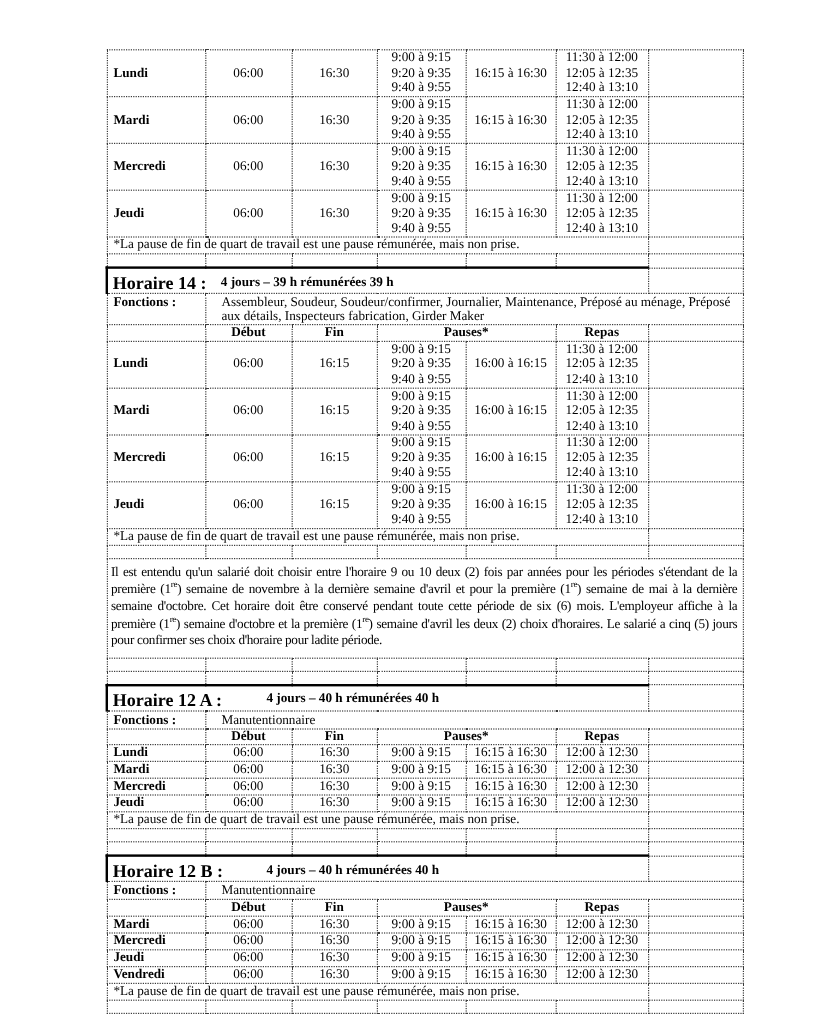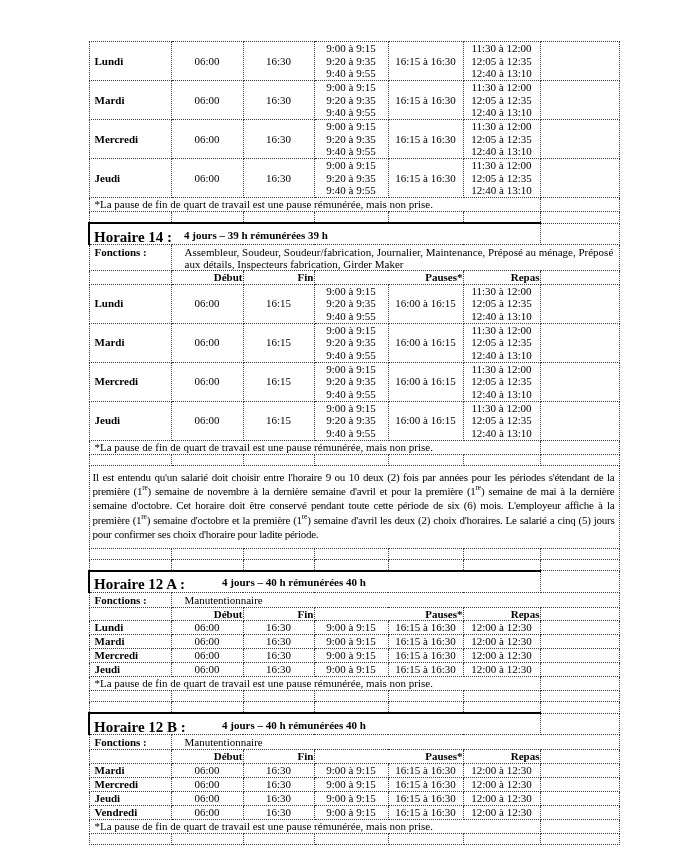--- a/index.html
+++ b/index.html
@@ -18,21 +18,21 @@
   }
   tr.r3 td{height:38px;}
   tr.r1 td{height:13px;}
   tr.spacer td{height:10px;}
   tr.foot td{height:13px;}
   tr.sec td{height:20px;}
   tr.colh td{height:12px;}
   tr.fonc td{height:13px;}
   .day{font-weight:bold;padding-left:5px;margin-left:31px;}
   .ctr{text-align:center;}
-  .hdr{font-weight:bold;text-align:right;}
+  .hdr{font-weight:bold;text-align:center;}
   .fonc-label{font-weight:bold;padding-left:5px;vertical-align:top;padding-top:1px;}
   .fonc-value{padding-left:13px;padding-right:2px;vertical-align:top;padding-top:1px;line-height:12px;}
   .foot-cell{padding-left:5px;}
   .sec-cell{
     position:relative;vertical-align:bottom;
     border-top:2px solid #000;border-left:2px solid #000;
   }
   .sec-title{font-size:15px;font-weight:bold;padding-left:4px;white-space:nowrap;}
   .sec-sub{position:absolute;bottom:3px;font-weight:bold;font-size:11px;white-space:nowrap;}
   .off-a{left:94px;}
@@ -140,21 +140,21 @@
           <td></td>
           <td></td>
           <td></td>
         </tr>
         <tr class="sec">
           <td class="sec-cell" colspan="6"><span class="sec-title">Horaire 14 :</span><span class="sec-sub off-a">4 jours – 39 h rémunérées 39 h</span></td>
           <td></td>
         </tr>
         <tr class="fonc">
           <td class="fonc-label">Fonctions :</td>
-          <td class="fonc-value" colspan="6">Assembleur, Soudeur, Soudeur/fabrication, Journalier, Maintenance, Préposé au ménage, Préposé aux détails, Inspecteurs fabrication, Girder Maker</td>
+          <td class="fonc-value" colspan="6">Assembleur, Soudeur, Soudeur/confirmer, Journalier, Maintenance, Préposé au ménage, Préposé aux détails, Inspecteurs fabrication, Girder Maker</td>
         </tr>
         <tr class="colh">
           <td></td>
           <td class="hdr">Début</td>
           <td class="hdr">Fin</td>
           <td class="hdr" colspan="2">Pauses*</td>
           <td class="hdr">Repas</td>
           <td></td>
         </tr>
         <tr class="r3">

